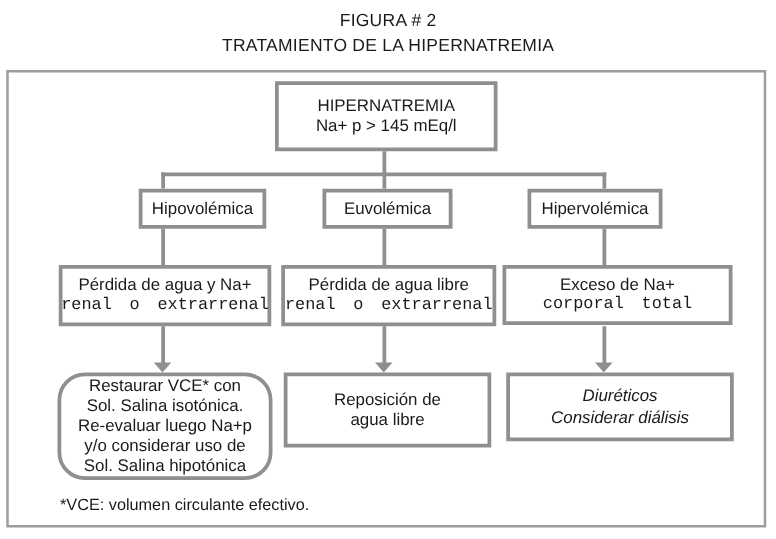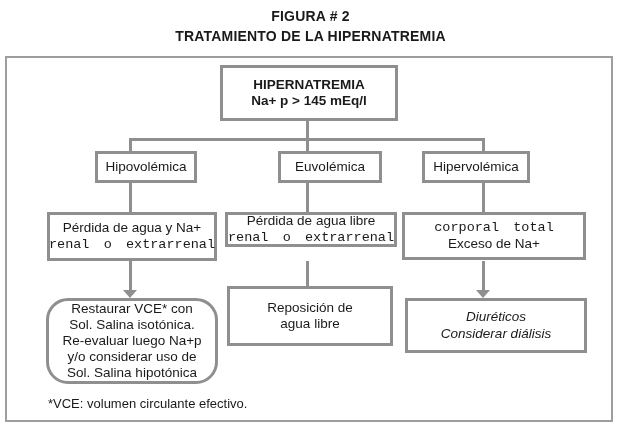--- a/index.html
+++ b/index.html
@@ -4,21 +4,21 @@
 <style>
   * { margin: 0; padding: 0; box-sizing: border-box; }
   html, body { width: 621px; height: 431px; background: #ffffff; overflow: hidden; }
   body {
     font-family: "Liberation Sans", "DejaVu Sans", sans-serif;
     color: #1a1a1a;
     position: relative;
   }
 
   .titles { position: absolute; left: 0; top: 6px; width: 621px; text-align: center; }
-  .title-line { font-weight: bold; font-size: 14px; line-height: 20px; letter-spacing: .2px; }
+  .title-line { font-weight: normal; font-size: 14px; line-height: 20px; letter-spacing: .2px; }
 
   .canvas {
     position: absolute;
     left: 5px; top: 56px;
     width: 608px; height: 366px;
     border: 2px solid #9e9e9e;
   }
 
   .node {
     position: absolute;
@@ -28,32 +28,32 @@
     flex-direction: column;
     justify-content: center;
     align-items: center;
     text-align: center;
     font-size: 13.5px;
     line-height: 16.5px;
   }
   .node .ln { white-space: nowrap; }
   .spread { word-spacing: 0.45em; font-family: Liberation Mono, monospace; }
 
-  .top-box   { left: 213px; top: 7px;   width: 178px; height: 56px; font-weight: bold; }
+  .top-box   { left: 213px; top: 7px;   width: 178px; height: 56px; }
 
-  .r2b1 { left: 88px;  top: 93px; width: 102px; height: 32px; }
-  .r2b2 { left: 251px; top: 93px; width: 104px; height: 32px; margin-left: 20px; }
+  .r2b1 { left: 104px;  top: 93px; width: 102px; height: 32px; }
+  .r2b2 { left: 251px; top: 93px; width: 104px; height: 32px; }
   .r2b3 { left: 415px; top: 93px; width: 108px; height: 32px; }
 
   .r3b1 { left: 40px;  top: 154px; width: 170px; height: 49px; }
-  .r3b2 { left: 218px; top: 154px; width: 172px; height: 35px; }
+  .r3b2 { left: 218px; top: 154px; width: 172px; height: 49px; }
   .r3b3 { left: 395px; top: 154px; width: 184px; height: 48px; }
 
   .r4b1 { left: 39px;  top: 240px; width: 172px; height: 86px; line-height: 16px; border-radius: 22px; }
-  .r4b2 { left: 220px; top: 228px; width: 166px; height: 60px; }
+  .r4b2 { left: 220px; top: 240px; width: 166px; height: 60px; }
   .r4b3 { left: 398px; top: 240px; width: 182px; height: 55px; font-style: italic; }
 
   .conn { position: absolute; background: #8f8f8f; }
   .v { width: 3px; }
   .h { height: 3px; }
 
   .stem      { left: 299px; top: 63px; height: 30px; }
   .branch    { left: 122px; top: 80px; width: 356px; }
   .stub-l    { left: 122px; top: 80px; height: 13px; }
   .stub-r    { left: 475px; top: 80px; height: 13px; }
@@ -114,22 +114,22 @@
 
   <div class="node r3b1">
     <div class="ln">Pérdida de agua y Na+</div>
     <div class="ln spread">renal o extrarrenal</div>
   </div>
   <div class="node r3b2">
     <div class="ln">Pérdida de agua libre</div>
     <div class="ln spread">renal o extrarrenal</div>
   </div>
   <div class="node r3b3">
+    <div class="ln">Exceso de Na+</div>
     <div class="ln spread">corporal total</div>
-    <div class="ln">Exceso de Na+</div>
   </div>
 
   <div class="conn v arrow-line c1"></div>
   <div class="arrow-head ah1"></div>
   <div class="conn v arrow-line c2"></div>
   <div class="arrow-head ah2"></div>
   <div class="conn v arrow-line c3"></div>
   <div class="arrow-head ah3"></div>
 
   <div class="node r4b1">

